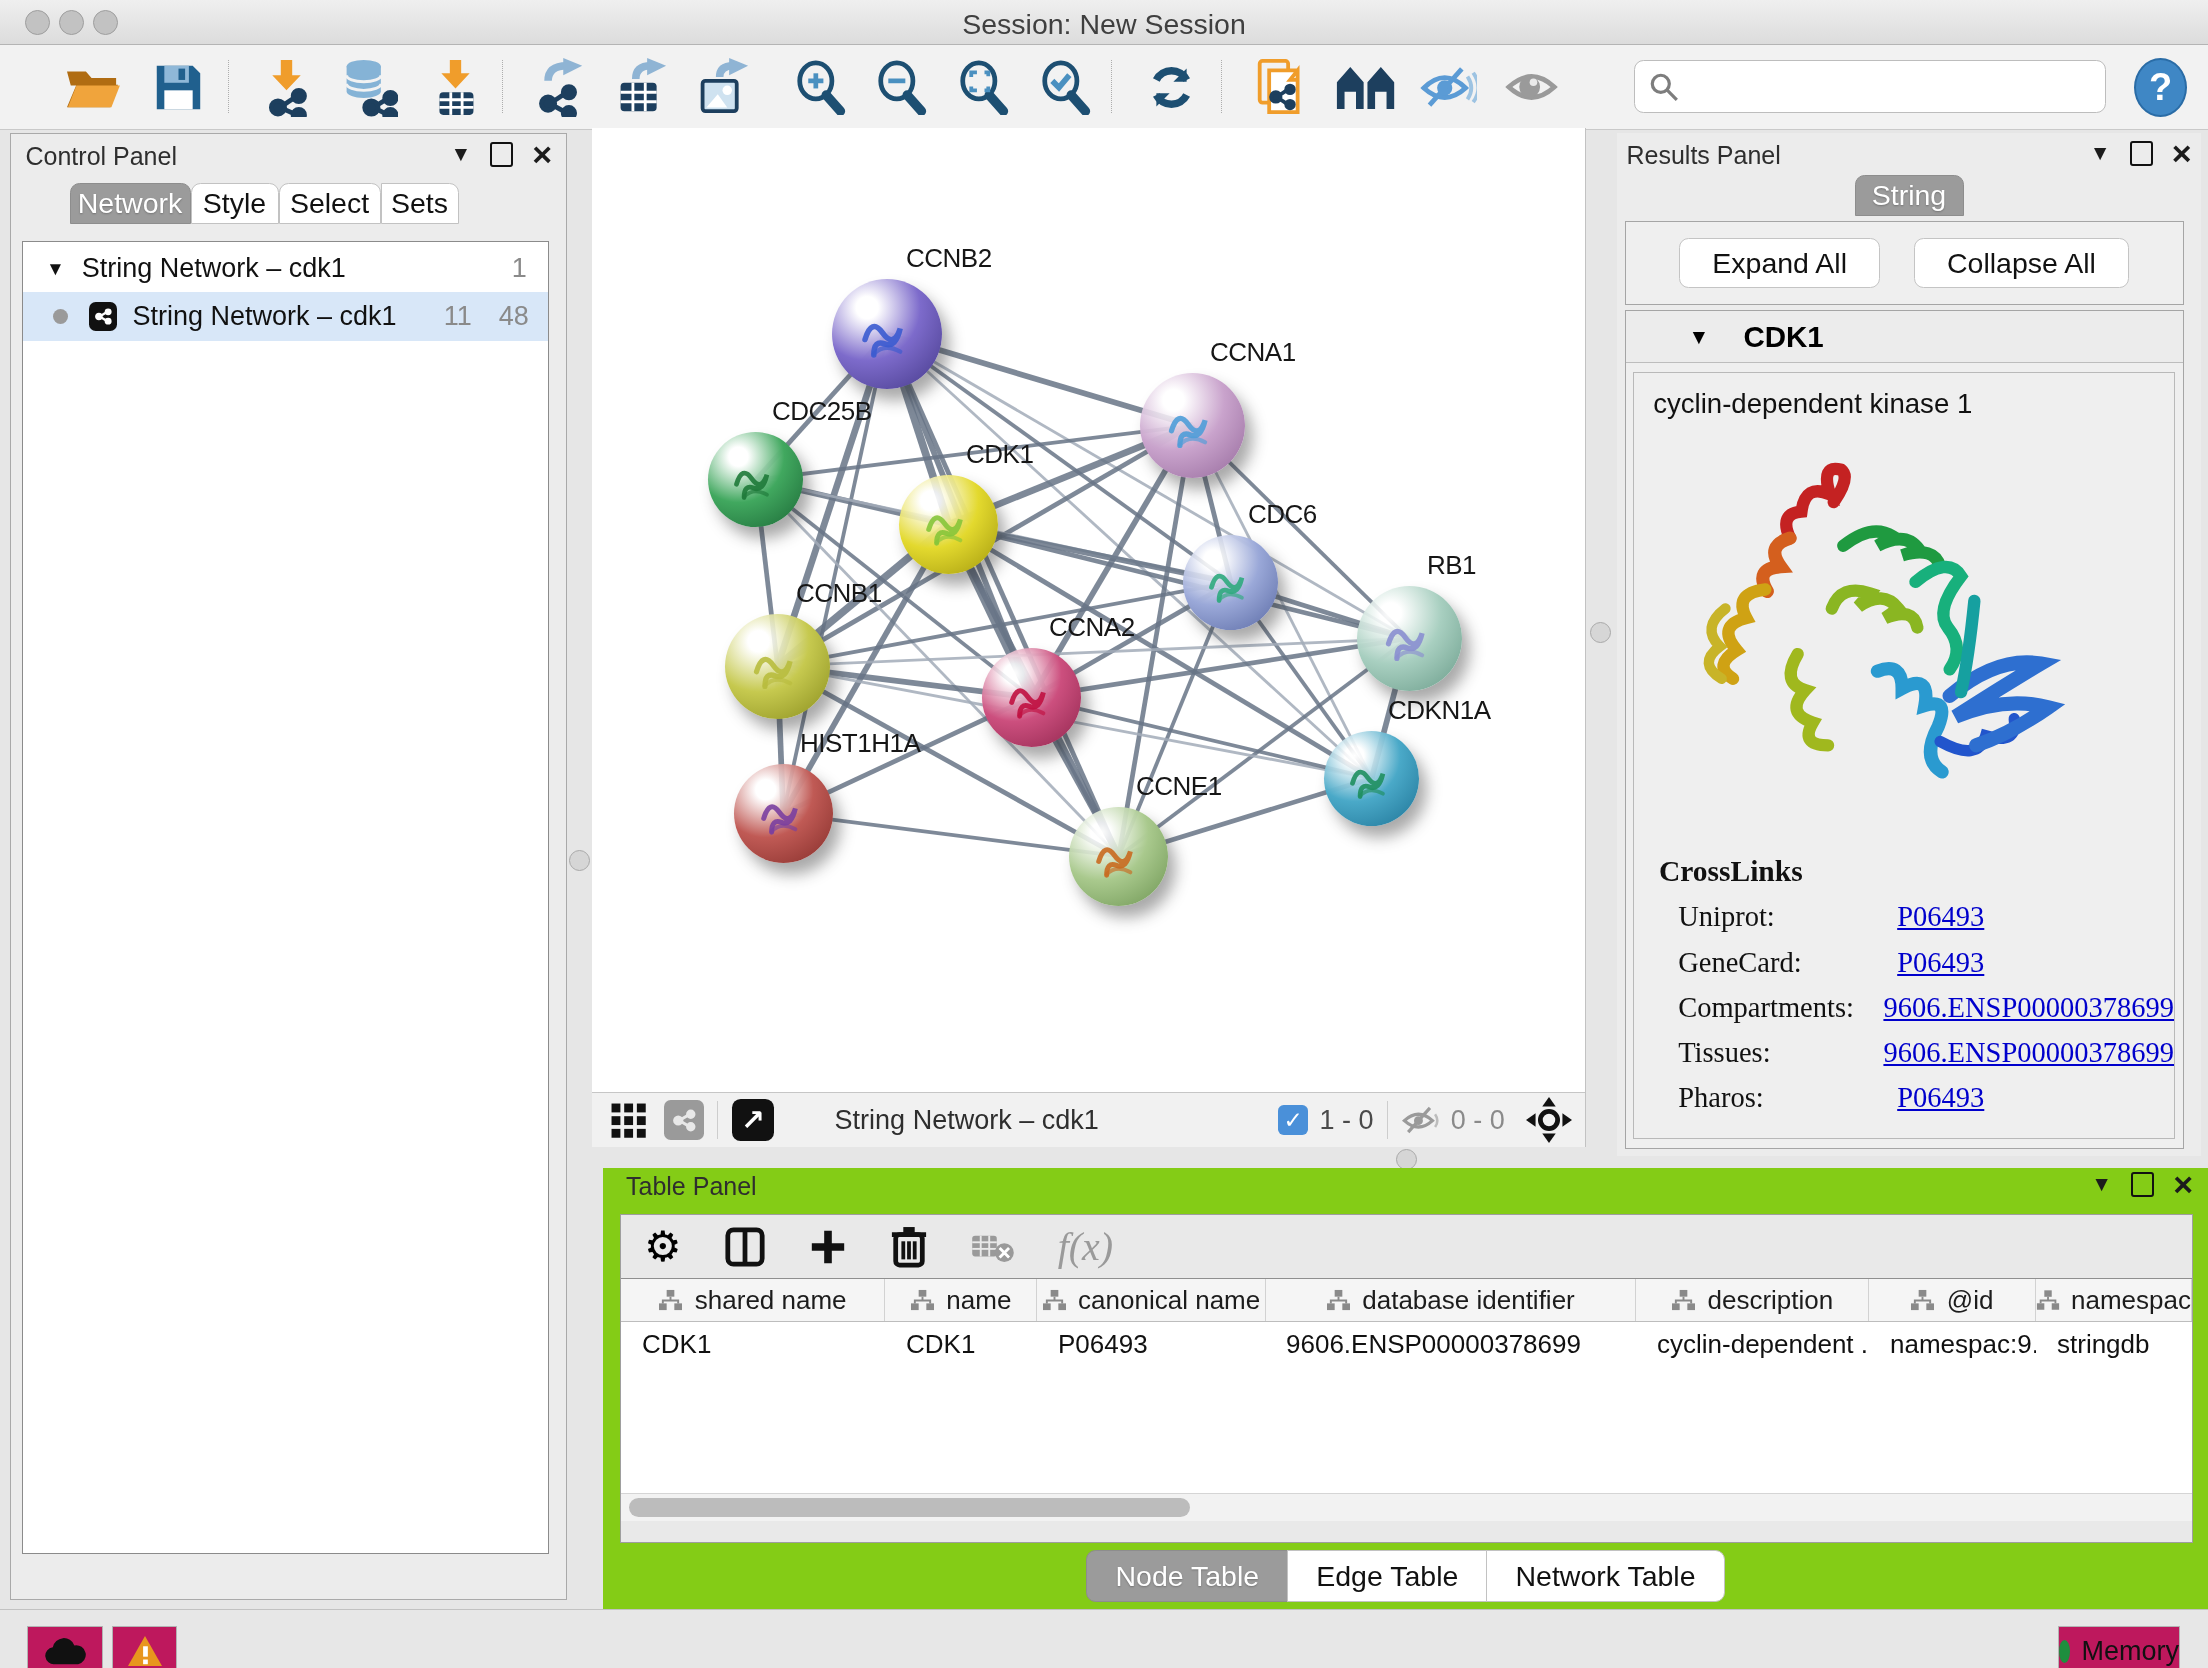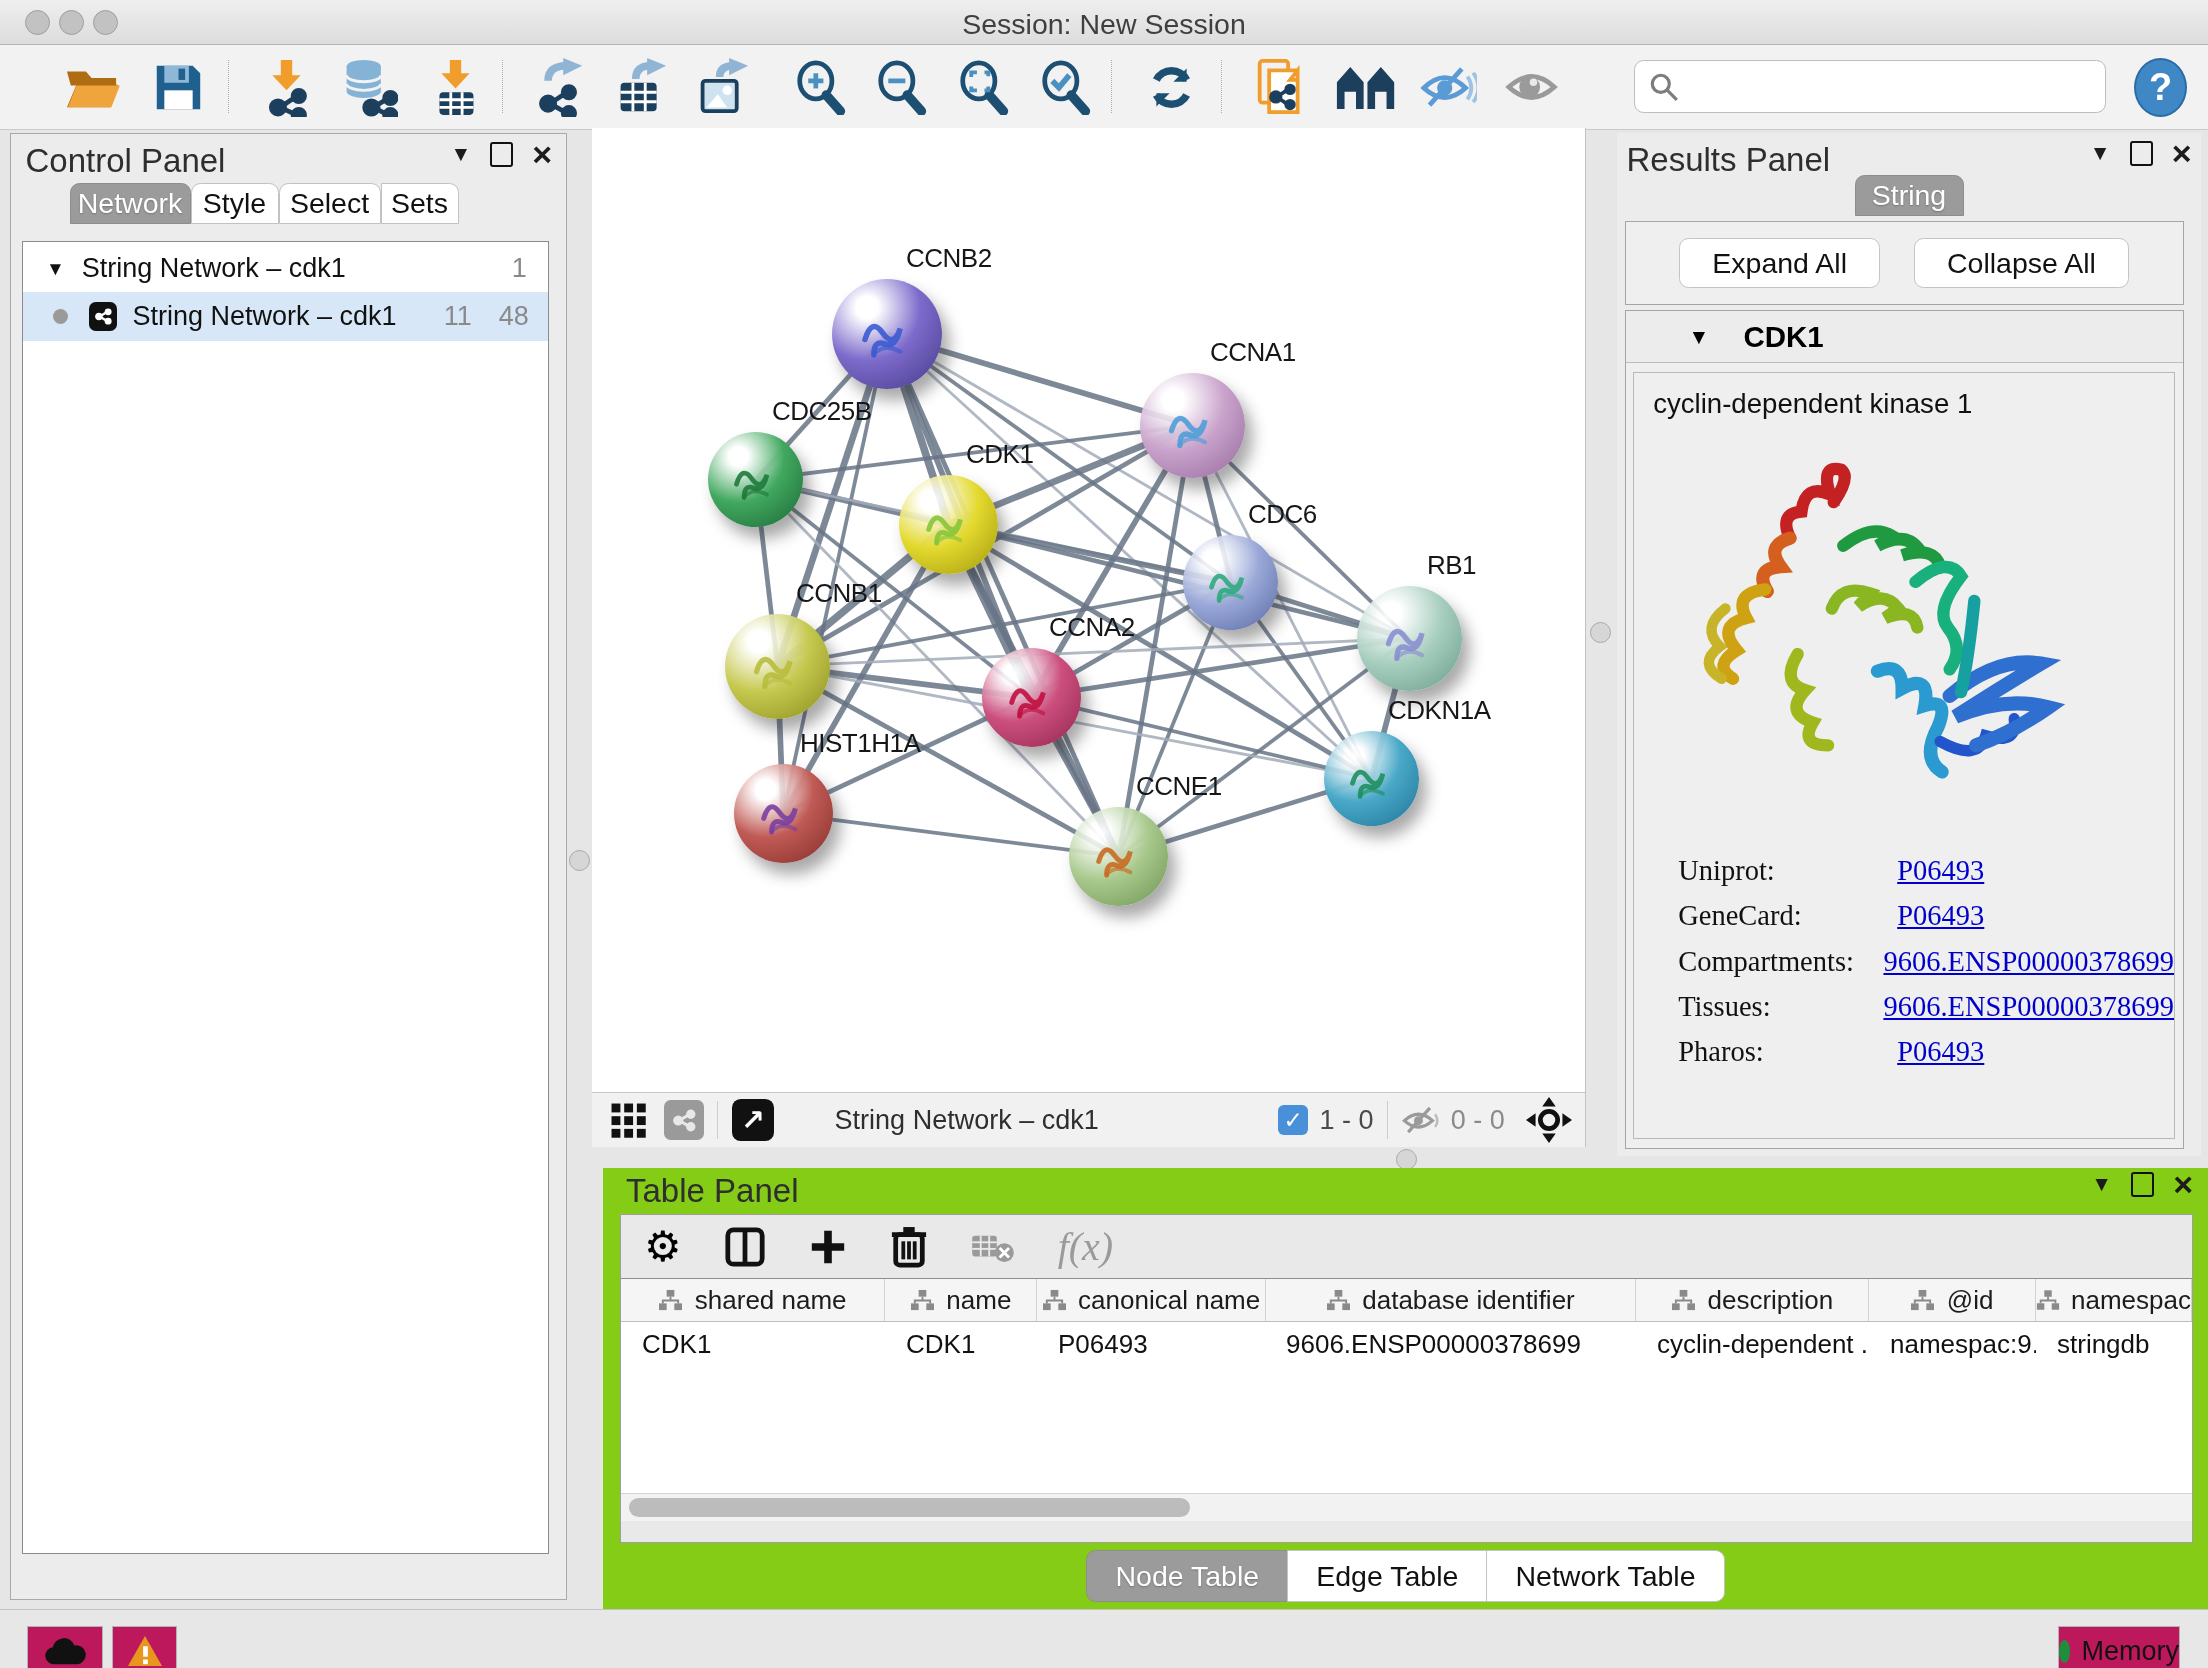--- a/index.html
+++ b/index.html
@@ -13,21 +13,21 @@
   .tl{width:23px;height:23px;border-radius:50%;background:#c2c2c2;border:1px solid #9e9e9e;top:9.5px;}
   #win-title{width:100%;text-align:center;top:7.6px;font-size:28.5px;color:#3f3f3f;}
   
   #toolbar{left:0;top:45px;width:2208px;height:84px;background:#f2f2f2;border-bottom:1px solid #c9c9c9;}
   .tbtn{top:9.5px;width:67px;height:65px;display:flex;align-items:center;justify-content:center;}
   .tsep{top:15px;width:0;height:53px;border-left:1.9px dotted #adadad;}
   #search-wrap{top:15px;left:1634px;width:470px;height:51px;background:#fff;border:1.9px solid #bdbdbd;
     border-radius:9.5px;display:flex;align-items:center;}
   #search-wrap input{border:none;outline:none;font-size:27px;flex:1;background:transparent;height:42px;}
   
-  .panel-title{font-size:33px;color:#2e2e2e;}
+  .panel-title{font-size:25px;color:#2e2e2e;}
   .pctl{display:flex;gap:19px;align-items:center;color:#1c1c1c;}
   .pctl .tri{font-size:21px;}
   .pctl .maxi{width:19px;height:21px;border:2.9px solid #111;border-radius:2.9px;display:inline-block;}
   .pctl .clx{font-size:34px;font-weight:bold;line-height:21px;}
   .tab{display:inline-block;text-align:center;font-size:28.5px;padding:3px 0;
        background:#fff;border:1px solid #c2c2c2;color:#111;}
   .tab.sel{background:#9b9b9b;color:#fff;border-color:#8d8d8d;text-shadow:0 1px 1.9px rgba(0,0,0,.25);}
   
   #control-panel{left:9.5px;top:133px;width:555px;height:1465px;background:#ececec;border:1.9px solid #a9a9a9;}
   #cp-tabs .tab{border-radius:9.5px 9.5px 0 0;}
@@ -498,20 +498,21 @@
           <path d="M160 104 q30 -24 52 -10 l-16 10 q30 -16 44 4 l-18 6 q34 -10 40 12" stroke="#1f9a40" stroke-width="13"></path>
           <path d="M148 170 q10 -26 40 -16 l-12 14 q26 -18 42 2 l-14 10 q30 -12 34 10" stroke="#8ab622" stroke-width="13"></path>
           <path d="M196 236 q26 -10 26 18 q30 -16 24 18 q26 -8 14 22 q-18 34 4 48" stroke="#2a9ad0" stroke-width="14"></path>
           <path d="M236 142 q34 -28 48 -6 q-28 36 -14 54 q18 22 2 44" stroke="#18b07c" stroke-width="13"></path>
           <path d="M262 310 q40 22 48 -6 q34 10 30 -18" stroke="#2255cc" stroke-width="12"></path>
           <path d="M272 262 q50 -42 96 -34 q-44 26 -90 56 q52 -22 98 -10 q-40 28 -76 40" stroke="#2e6fd0" stroke-width="15"></path>
           <path d="M298 162 q-6 60 -14 96" stroke="#16a0a0" stroke-width="13"></path>
         </g>
       </svg>
       <div id="crosslinks" style="margin: 25px 0px 0px 19px;">
+        <div class="xl-title" style="margin-left:5.7px">CrossLinks</div>
         <div id="xl-rows">
             <div class="xl-row">
               <span class="lab">Uniprot:</span>
               <span class="val">P06493</span>
             </div>
             <div class="xl-row">
               <span class="lab">GeneCard:</span>
               <span class="val">P06493</span>
             </div>
             <div class="xl-row">

